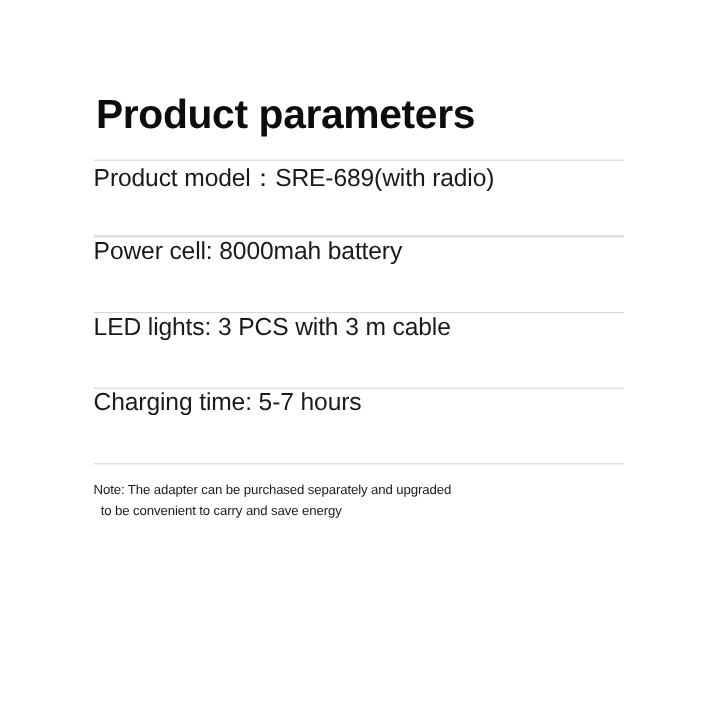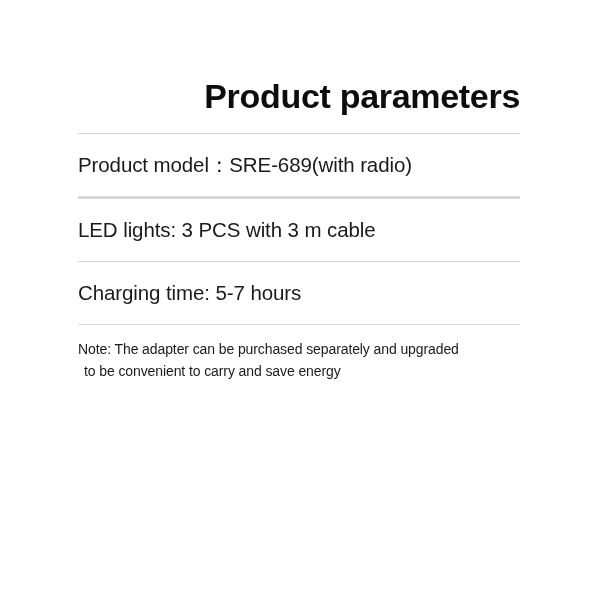--- a/index.html
+++ b/index.html
@@ -22,42 +22,40 @@
     background: #ffffff;
     position: relative;
   }
   .title {
     font-size: 34px;
     font-weight: bold;
     letter-spacing: -0.3px;
     line-height: 1.1;
     color: #0d0d0d;
     margin: 0 0 18px 2px;
-    text-align: right;
   }
   .divider {
     height: 1px;
     background: #d8d8d8;
     width: 100%;
   }
   .spec-row {
     display: flex;
-    align-items: center;
     height: 62px;
     font-size: 20.5px;
     color: #1a1a1a;
     letter-spacing: -0.1px;
     white-space: nowrap;
   }
   .spec-row .label {
     display: inline;
   }
   .note {
     padding-top: 14px;
-    font-size: 14px;
+    font-size: 11px;
     line-height: 1.55;
     color: #1a1a1a;
     letter-spacing: -0.1px;
   }
   .note-line-2 {
     padding-left: 6px;
   }
 </style>
 </head>
 <body>
@@ -70,20 +68,23 @@
 
   <div class="spec-row">
     <span class="label">Product model：SRE-689(with radio)</span>
   </div>
 
   <div class="divider"></div>
 
 
   <div class="divider"></div>
 
+  <div class="spec-row">
+    <span class="label">Power cell: 8000mah battery</span>
+  </div>
 
   <div class="divider"></div>
 
   <div class="spec-row">
     <span class="label">LED lights: 3 PCS with 3 m cable</span>
   </div>
 
   <div class="divider"></div>
 
   <div class="spec-row">

